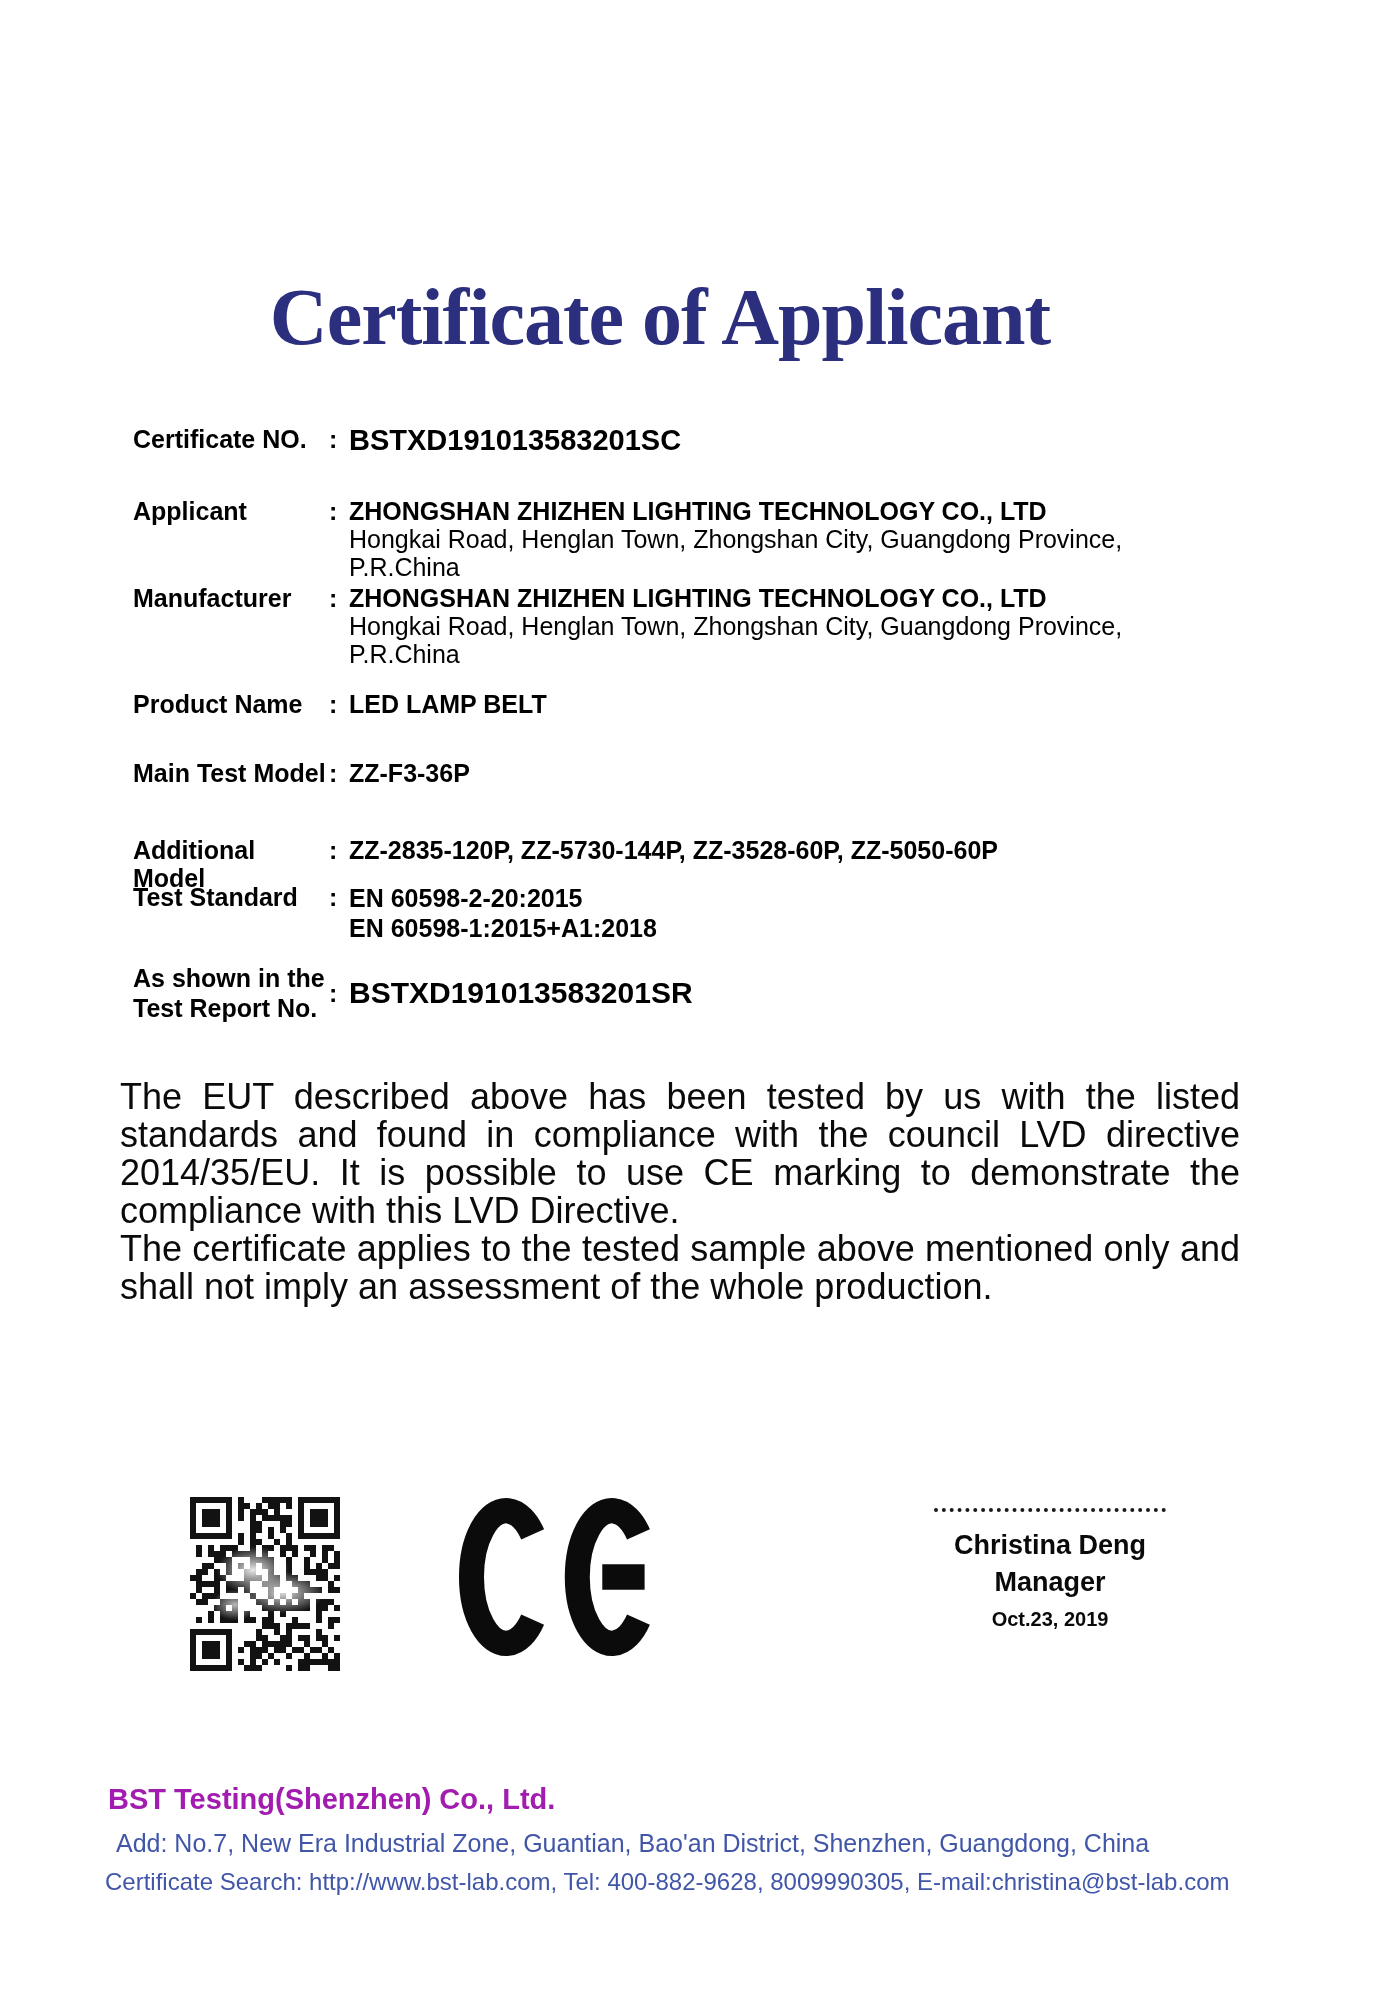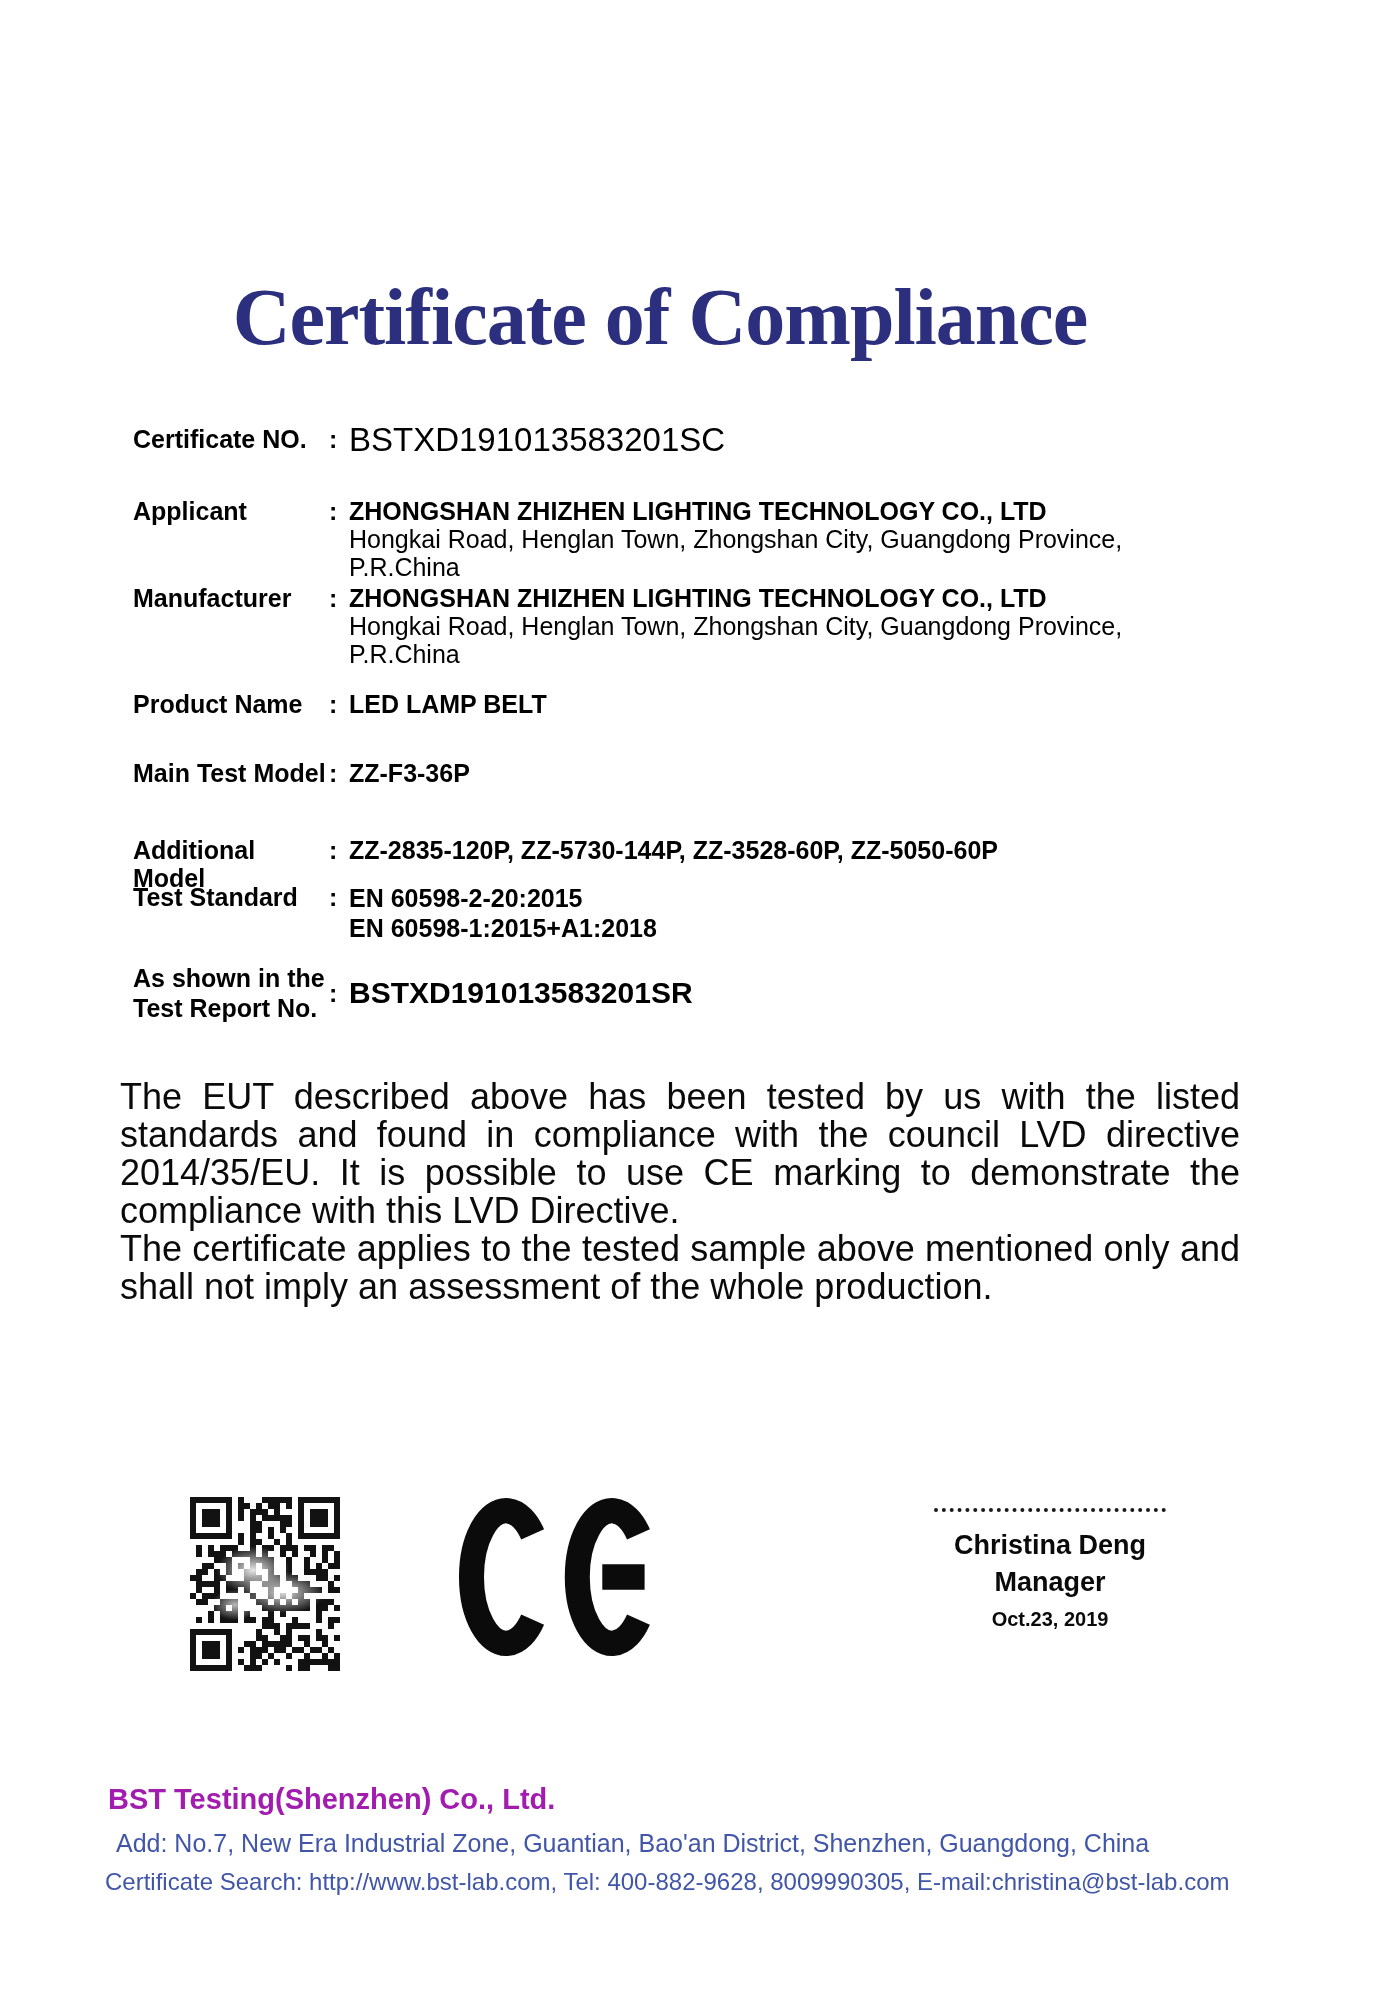--- a/index.html
+++ b/index.html
@@ -31,21 +31,21 @@
     align-items: start;
     font-size: 25px;
     line-height: 28px;
   }
   .row .lbl { font-weight: 700; }
   .row .colon { font-weight: 700; text-align: left; }
   .val-bold { font-weight: 700; }
   .val-lines div { font-weight: 400; }
   .val-lines .company { font-weight: 700; }
   .row-certno { top: 404px; margin-top: 21px; }
-  .row-certno .val { font-size: 33px; font-weight: 400; line-height: 30px; }
+  .row-certno .val { font-size: 29px; font-weight: 700; line-height: 30px; }
   .row-applicant { top: 497px; }
   .row-manufacturer { top: 584px; }
   .row-product { top: 690px; }
   .row-mainmodel { top: 759px; }
   .row-addmodel { top: 836px; }
   .row-standard { top: 883px; }
   .row-standard .val-lines div { font-weight: 700; line-height: 30px; }
   .row-report { top: 963px; align-items: center; }
   .row-report .lbl { line-height: 30px; }
   .row-report .val { font-size: 30px; font-weight: 700; }
@@ -107,21 +107,21 @@
   .footer .contact {
     position: absolute; left: 105px; top: 85px;
     font-size: 24px; color: #4156A8;
   }
 </style>
 </head>
 <body>
 
 <div class="page">
 
-  <h1 class="title">Certificate of Compliance</h1>
+  <h1 class="title">Certificate of Applicant</h1>
 
   <div class="row row-certno">
     <span class="lbl">Certificate NO.</span>
     <span class="colon">:</span>
     <span class="val">BSTXD191013583201SC</span>
   </div>
 
   <div class="row row-applicant">
     <span class="lbl">Applicant</span>
     <span class="colon">:</span>

